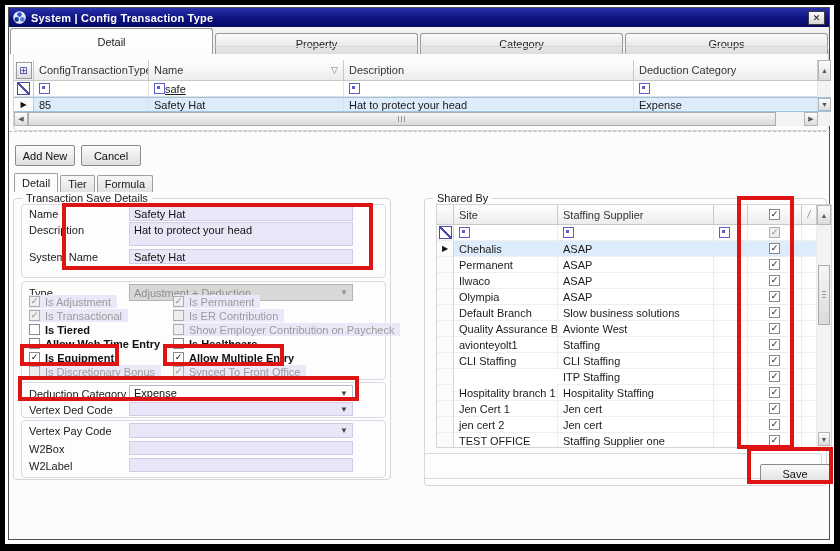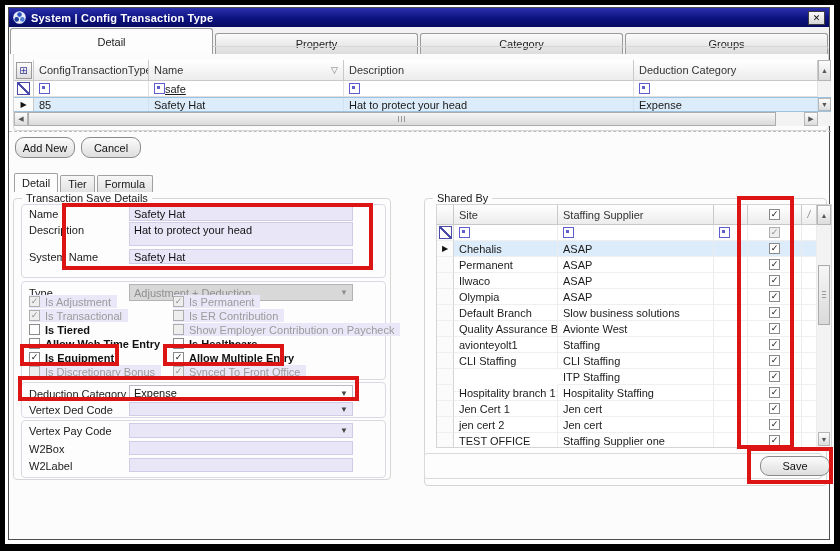--- a/index.html
+++ b/index.html
@@ -46,22 +46,22 @@
   
   .sb{background:#f3f3f3;box-sizing:border-box;}
   .sb-btn{background:linear-gradient(#fdfdfd,#dcdcdc);border:1px solid #b5b5b5;color:#555;font-size:7px;
           display:flex;align-items:center;justify-content:center;box-sizing:border-box;}
   .sb-thumb{background:linear-gradient(#f6f6f6,#dadada);border:1px solid #ababab;box-sizing:border-box;position:relative;}
   .grip-h::after{content:"";position:absolute;left:50%;top:3px;bottom:3px;width:8px;margin-left:-4px;
       background:repeating-linear-gradient(90deg,#9a9a9a 0 1px,transparent 1px 3px);}
   .grip-v::after{content:"";position:absolute;top:50%;left:3px;right:3px;height:8px;margin-top:-4px;
       background:repeating-linear-gradient(180deg,#9a9a9a 0 1px,transparent 1px 3px);}
   
-  .btn{background:linear-gradient(#fbfbfb,#dedede);border:1px solid #8a8a8a;border-radius:9px;
-       display:flex;align-items:center;justify-content:center;color:#111;box-sizing:border-box;position:absolute;}
+  .btn{background:linear-gradient(#fbfbfb,#dedede);border:1px solid #8a8a8a;border-radius:2px;
+       display:flex;align-items:center;justify-content:center;color:#111;box-sizing:border-box;position:absolute;margin-top:8px;}
   
   .subtabs{position:absolute;display:flex;align-items:flex-end;}
   .subtab{height:17px;padding:0 7px;display:flex;align-items:center;background:linear-gradient(#f7f7f7,#e2e2e2);
           border:1px solid #a0a0a0;border-bottom:none;border-radius:2px 2px 0 0;margin-right:2px;box-sizing:border-box;}
   .subtab.active{height:19px;background:#fdfdfd;z-index:2;}
   
   .panel{position:absolute;border:1px solid #dadae4;border-radius:4px;box-sizing:border-box;background:#fdfdfd;}
   .flabel{position:absolute;color:#1a1a1a;white-space:nowrap;}
   .fval{position:absolute;background:#e9e6f8;border:1px solid #cfcde6;box-sizing:border-box;
         padding:0 4px;display:flex;align-items:center;color:#111;overflow:hidden;white-space:nowrap;}

